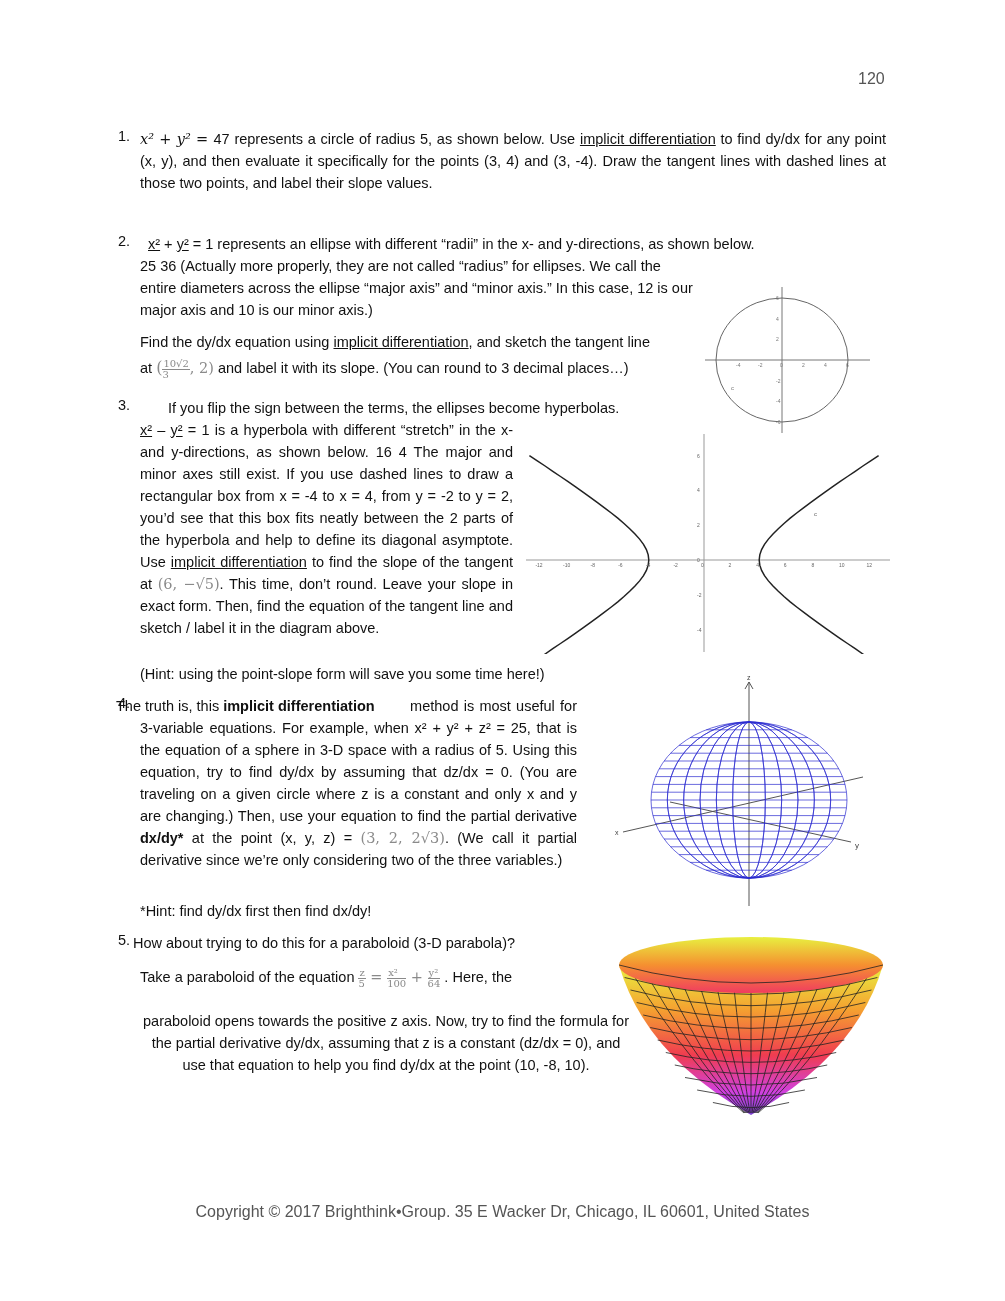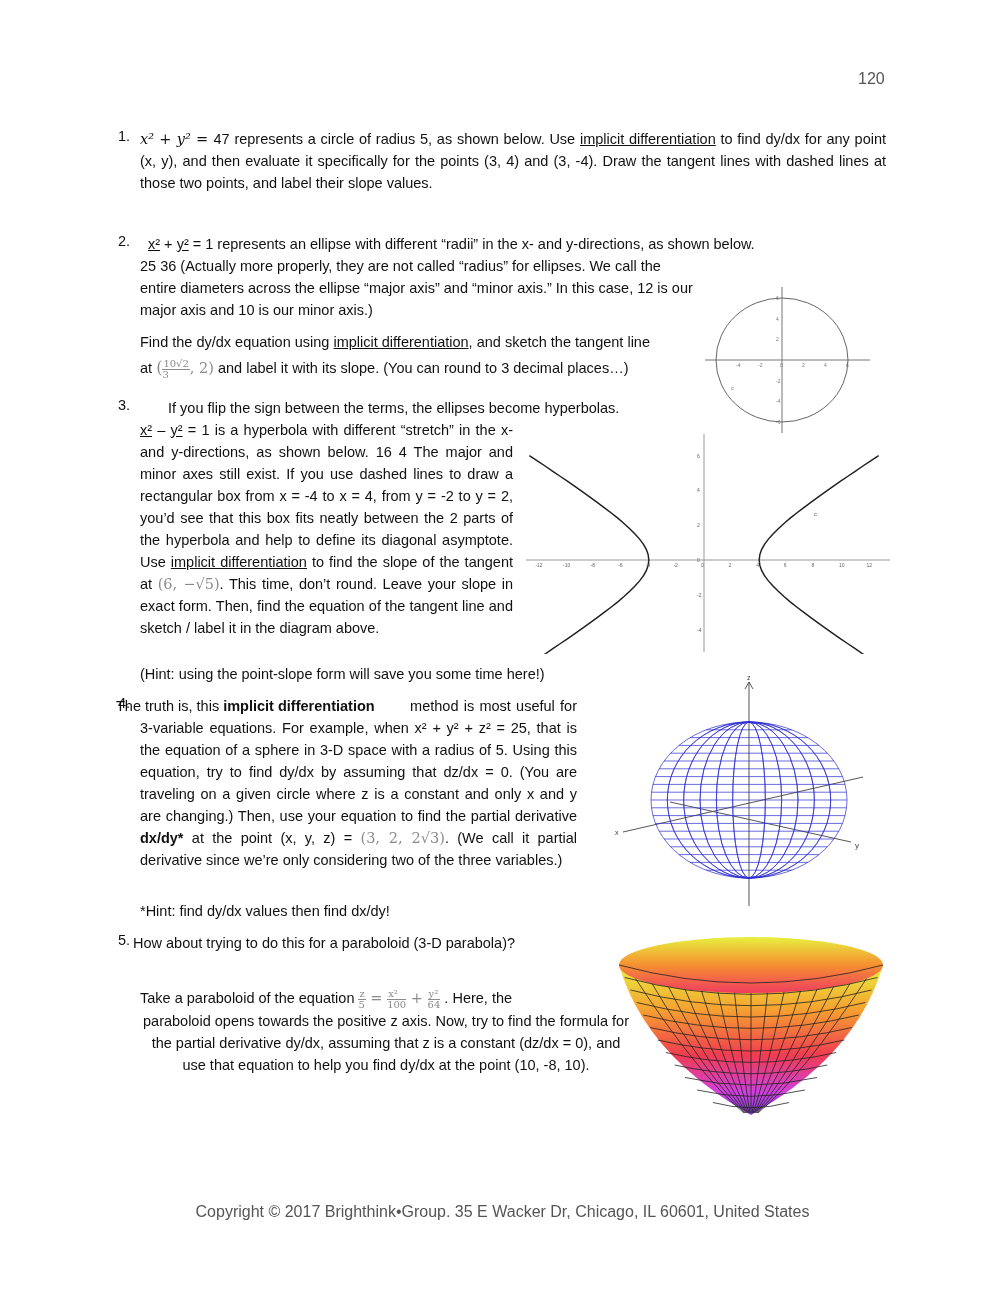--- a/index.html
+++ b/index.html
@@ -104,21 +104,21 @@
   <text x="290" y="84" font-size="6" fill="#666">c</text>
 </svg>
 
 <div class="abs" style="left:118px;top:695px;font-size:14.5px;">4.</div>
 <p class="p just" style="left:116px;top:695px;width:444px;">
   <span>The truth is, this </span><b>implicit differentiation</b>
 </p>
 <p class="p just" style="left:140px;top:695px;width:437px;text-indent:0;">
   <span style="visibility:hidden">The truth is, this </span><span style="visibility:hidden;font-weight:bold">implicit differentiation</span><span> method is most useful for 3-variable equations. For example, when x² + y² + z² = 25, that is the equation of a sphere in 3-D space with a radius of 5. Using this equation, try to find dy/dx by assuming that dz/dx = 0. (You are traveling on a given circle where z is a constant and only x and y are changing.) Then, use your equation to find the partial derivative </span><b>dx/dy*</b><span> at the point (x, y, z) = </span><span class="mathg">(3, 2, 2√3)</span><span>. (We call it partial derivative since we’re only considering two of the three variables.)</span>
 </p>
-<p class="p" style="left:140px;top:900px;width:440px;">*Hint: find dy/dx values then find dx/dy!</p>
+<p class="p" style="left:140px;top:900px;width:440px;">*Hint: find dy/dx first then find dx/dy!</p>
 
 <svg class="abs" style="left:605px;top:672px;" width="285" height="236">
   <line x1="144" y1="10" x2="144" y2="234" stroke="#555" stroke-width="1"></line>
   <polyline points="140,17 144,10 148,17" fill="none" stroke="#555"></polyline>
   <line x1="18" y1="160" x2="258" y2="105" stroke="#555" stroke-width="1"></line>
   <line x1="65" y1="130" x2="246" y2="170" stroke="#555" stroke-width="1"></line>
   <g id="sphere-grid" fill="none" stroke="#2b2bd0" stroke-width="0.7">
       <ellipse cx="144" cy="128" rx="98" ry="78"></ellipse>
       <line x1="101.28279035330141" y1="57.8" x2="186.7172096466986" y2="57.8"></line>
       <line x1="85.20000000000002" y1="65.6" x2="202.79999999999998" y2="65.6"></line>
@@ -151,21 +151,21 @@
       <ellipse cx="144" cy="128" rx="65.33333333333331" ry="78"></ellipse>
       <ellipse cx="144" cy="128" rx="81.66666666666666" ry="78"></ellipse>
     </g>
   <text x="142" y="8" font-size="7" fill="#444">z</text>
   <text x="10" y="163" font-size="7" fill="#444">x</text>
   <text x="250" y="176" font-size="8" fill="#444">y</text>
 </svg>
 
 <div class="abs" style="left:118px;top:932px;font-size:14.5px;">5.</div>
 <p class="p" style="left:133px;top:932px;width:480px;">How about trying to do this for a paraboloid (3-D parabola)?</p>
-<p class="p" style="left:140px;top:966px;width:480px;margin-top:21px;">
+<p class="p" style="left:140px;top:966px;width:480px;">
   <span>Take a paraboloid of the equation </span><span class="frac"><span class="num">z</span><span class="den">5</span></span><span class="mathg"> = </span><span class="frac"><span class="num">x²</span><span class="den">100</span></span><span class="mathg"> + </span><span class="frac"><span class="num">y²</span><span class="den">64</span></span><span> . Here, the</span>
 </p>
 <p class="p" style="left:140px;top:1010px;width:492px;text-align:center;">paraboloid opens towards the positive z axis. Now, try to find the formula for the partial derivative dy/dx, assuming that z is a constant (dz/dx = 0), and use that equation to help you find dy/dx at the point (10, -8, 10).</p>
 
 <svg class="abs" style="left:615px;top:935px;" width="272" height="182">
   <defs>
     <linearGradient id="pg" x1="0" y1="0" x2="0" y2="1">
       <stop offset="0" stop-color="#e8f040"></stop>
       <stop offset="0.3" stop-color="#f5a030"></stop>
       <stop offset="0.6" stop-color="#f03c50"></stop>

